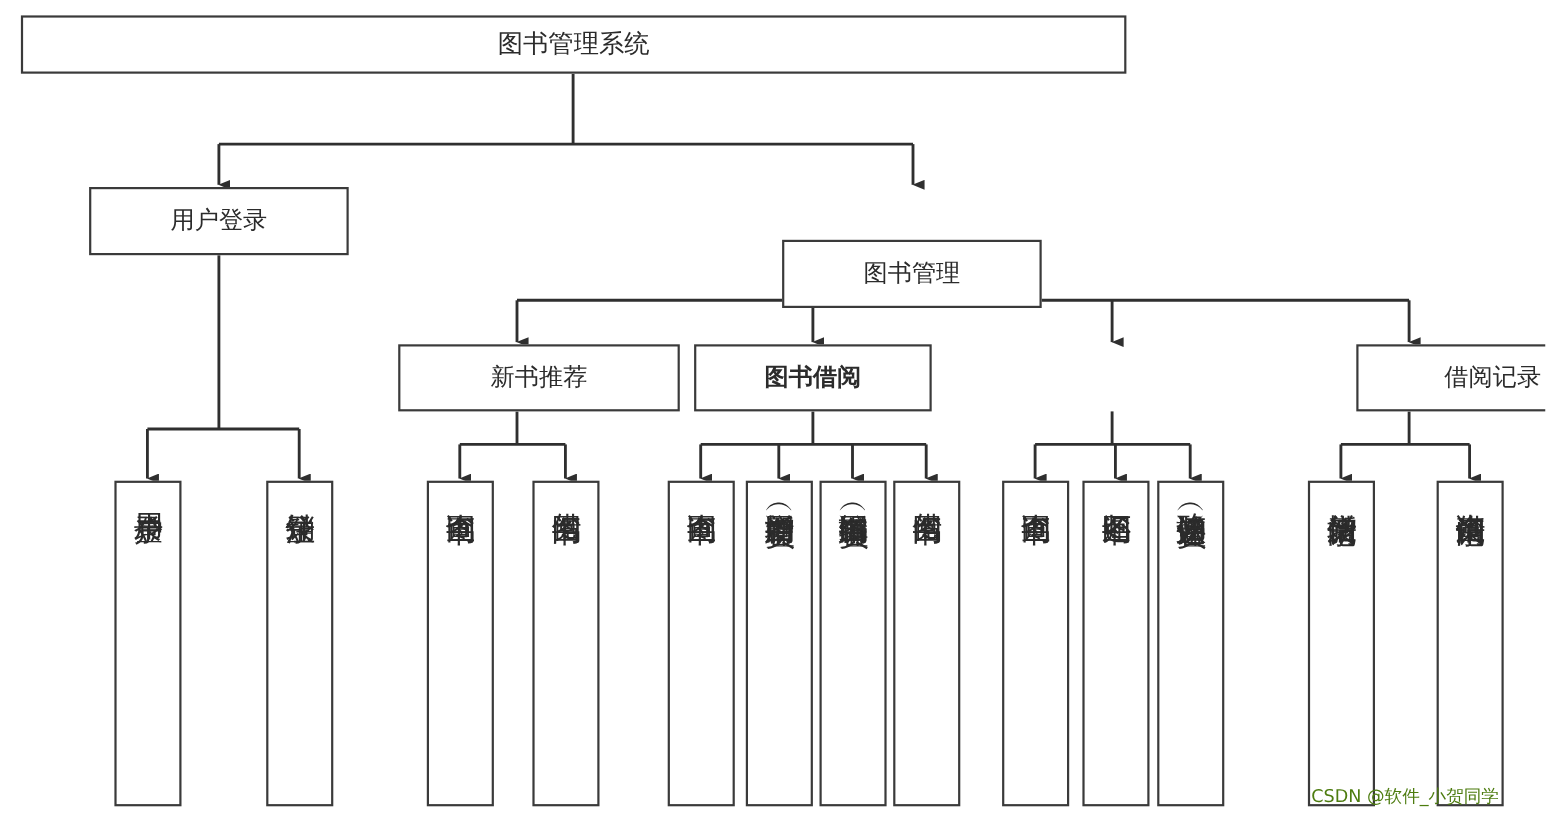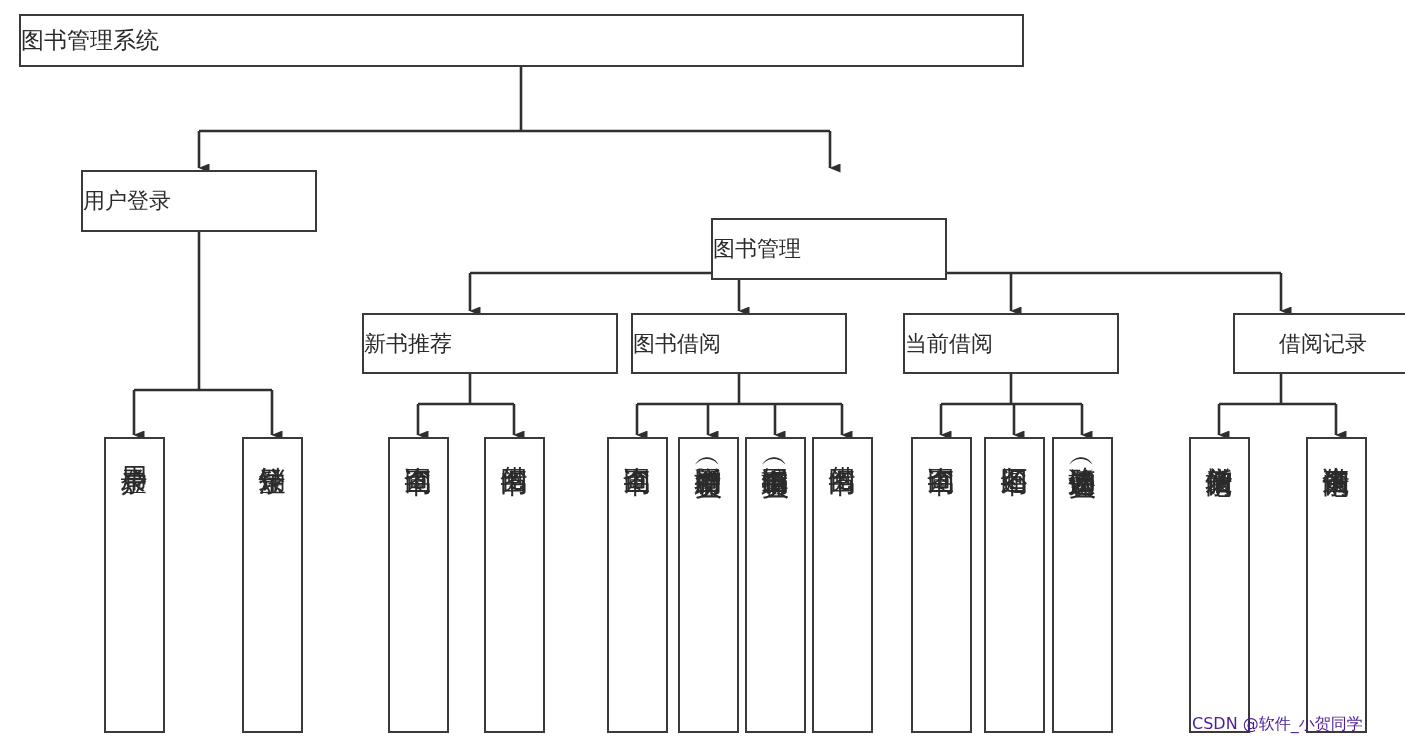--- a/index.html
+++ b/index.html
@@ -23,21 +23,21 @@
     height: 747px;
     pointer-events: none;
   }
   .node {
     position: absolute;
     box-sizing: border-box;
     background: #ffffff;
     border: 2px solid #3a3a3a;
     display: flex;
     align-items: center;
-    justify-content: flex-start;
+    justify-content: center;
     z-index: 2;
   }
   .node .lbl {
     color: #2b2b2b;
     line-height: 1.15;
     text-align: center;
     white-space: nowrap;
   }
   .node.h .lbl {
     font-size: 22px;
@@ -55,21 +55,21 @@
     line-height: 1.0;
   }
   .node.root .lbl {
     font-size: 23px;
   }
   #watermark {
     position: absolute;
     left: 1192px;
     top: 714px;
     font-size: 16px;
-    color: #4c1d95;
+    color: #4d7c0f;
     z-index: 5;
     white-space: nowrap;
     font-family: "DejaVu Sans", "Liberation Sans", sans-serif;
   }
 </style>
 </head>
 <body>
 
 <div id="canvas">
 
@@ -131,25 +131,22 @@
   <div class="node h" style="left:81px; top:170px; width:236px; height:62px;">
     <span class="lbl">用户登录</span>
   </div>
   <div class="node h" style="left:711px; top:170px; width:236px; height:62px;margin-top:48px;">
     <span class="lbl">图书管理</span>
   </div>
 
   <div class="node h" style="left:362px; top:313px; width:256px; height:61px;">
     <span class="lbl">新书推荐</span>
   </div>
-  <div class="node h" style="left:631px; top:313px; width:216px; height:61px;">
+  <div class="node h" style="left:631px; top:313px; width:216px; height:61px;font-weight:bold;">
     <span class="lbl">图书借阅</span>
-  </div>
-  <div class="node h" style="left:903px; top:313px; width:216px; height:61px;">
-    <span class="lbl">当前借阅</span>
   </div>
   <div class="node h" style="left:1233px; top:313px; width:204px; height:61px;padding-left:44px;">
     <span class="lbl">借阅记录</span>
   </div>
 
   <div class="node v" style="left:104px; top:437px; width:61px; height:296px;">
     <span class="lbl">用户登录</span>
   </div>
   <div class="node v" style="left:242px; top:437px; width:61px; height:296px;">
     <span class="lbl">注销登录</span>

